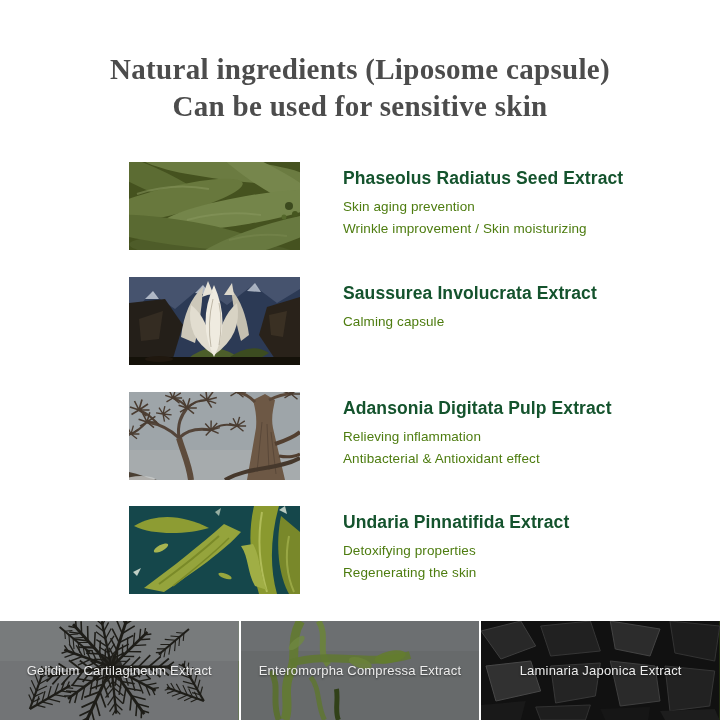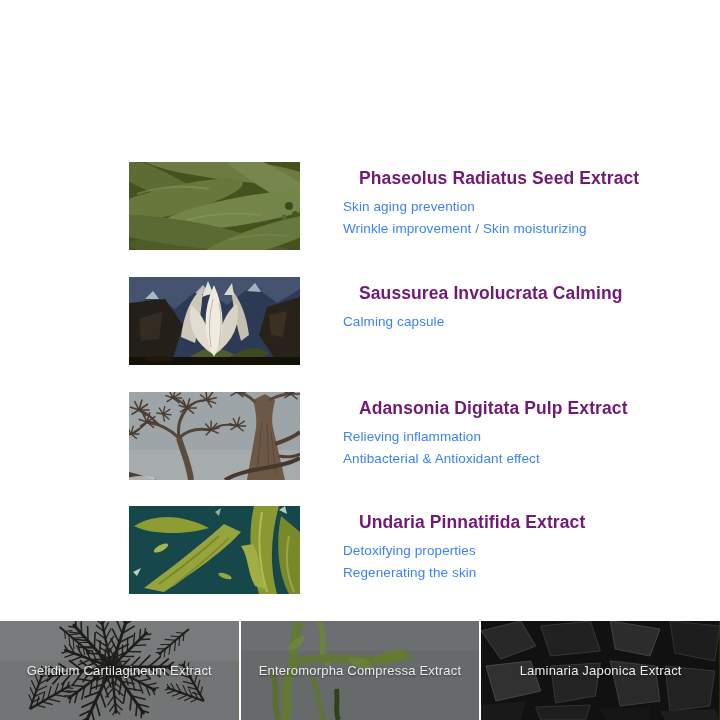--- a/index.html
+++ b/index.html
@@ -5,33 +5,37 @@
   html,body{margin:0;padding:0;background:#ffffff;}
   .stage{position:relative;width:720px;height:720px;background:#ffffff;overflow:hidden;margin:0 auto;font-family:"Liberation Sans",sans-serif;}
   .page-title{position:absolute;top:51px;left:0;width:720px;text-align:center;
     font-family:"Liberation Serif",serif;font-weight:700;color:#4c4c4c;
     font-size:29px;line-height:37px;letter-spacing:0.3px;}
   .ingredient-row{position:absolute;left:129px;width:562px;height:88px;}
   .row-0{top:162px}.row-1{top:277px}.row-2{top:392px}.row-3{top:506px}
   .thumb{position:absolute;left:0;top:0;width:171px;height:88px;overflow:hidden;background:#dddddd;}
   .thumb svg{display:block;width:171px;height:88px;}
   .info{position:absolute;left:214px;top:5px;width:348px;}
-  .ingredient-name{font-size:17.5px;font-weight:700;color:#701a75;letter-spacing:0.1px;margin:0 0 7px 16px;line-height:22px;}
-  .effect{font-size:13.5px;color:#3b82f6;line-height:21.5px;letter-spacing:0.1px;}
+  .ingredient-name{font-size:17.5px;font-weight:700;color:#14532d;letter-spacing:0.1px;margin:0 0 7px 0;line-height:22px;}
+  .effect{font-size:13.5px;color:#4d7c0f;line-height:21.5px;letter-spacing:0.1px;}
   .footer-strip{position:absolute;left:0;top:621px;width:720px;height:99px;display:flex;gap:2px;}
   .footer-panel{position:relative;flex:1 1 0;overflow:hidden;background:#4d7c0f;}
   .footer-panel svg{position:absolute;left:0;top:0;width:100%;height:100%;}
   .footer-label{position:absolute;left:0;top:0;width:100%;height:100%;display:flex;align-items:center;justify-content:center;
     color:#ededed;font-size:13px;letter-spacing:0.2px;text-shadow:0 1px 2px rgba(0,0,0,0.5);}
 </style>
 </head>
 <body>
 
 <div class="stage">
 
+  <div class="page-title">
+    <div>Natural ingredients (Liposome capsule)</div>
+    <div>Can be used for sensitive skin</div>
+  </div>
 
   <div class="ingredient-row row-0">
     <div class="thumb">
       <svg viewBox="0 0 171 88" preserveAspectRatio="none">
         <rect width="171" height="88" fill="#45521f"></rect>
         <ellipse cx="85" cy="88" rx="85" ry="12" fill="#4e5c29" transform="rotate(4 85 88)"></ellipse>
         <ellipse cx="20" cy="16" rx="68" ry="12" fill="#5c6c33" transform="rotate(24 20 16)"></ellipse>
         <ellipse cx="98" cy="7" rx="85" ry="11" fill="#6b7b41" transform="rotate(7 98 7)"></ellipse>
         <ellipse cx="150" cy="22" rx="70" ry="12" fill="#76864c" transform="rotate(30 150 22)"></ellipse>
         <ellipse cx="38" cy="40" rx="78" ry="14" fill="#68783d" transform="rotate(-14 38 40)"></ellipse>
@@ -74,21 +78,21 @@
         <path d="M85 80 Q 68 46 85 8 Q 102 46 85 80 Z" fill="#efebe0"></path>
         <path d="M73 20 L79 4 L84 16 Z" fill="#e6e2d6"></path>
         <path d="M95 18 L103 6 L105 18 Z" fill="#ddd8cb"></path>
         <path d="M82 70 Q 78 46 84 22" stroke="#b1aa98" stroke-width="1" fill="none" opacity="0.8"></path>
         <path d="M90 68 Q 94 46 90 26" stroke="#b1aa98" stroke-width="1" fill="none" opacity="0.7"></path>
         <rect y="80" width="171" height="8" fill="#141109"></rect>
         <ellipse cx="30" cy="82" rx="14" ry="3" fill="#20180f"></ellipse>
       </svg>
     </div>
     <div class="info">
-      <div class="ingredient-name">Saussurea Involucrata Calming</div>
+      <div class="ingredient-name">Saussurea Involucrata Extract</div>
       <div class="effect">Calming capsule</div>
     </div>
   </div>
 
   <div class="ingredient-row row-2">
     <div class="thumb">
       <svg viewBox="0 0 171 88" preserveAspectRatio="none">
         <defs>
           <g id="tw1">
               <path d="M0 0 L6 -4 M0 0 L7 0 M0 0 L5 4 M0 0 L2 -7 M0 0 L-3 -6 M0 0 L-6 -2 M0 0 L-5 3" stroke="#4a3c31" stroke-width="1.1" fill="none"></path>

